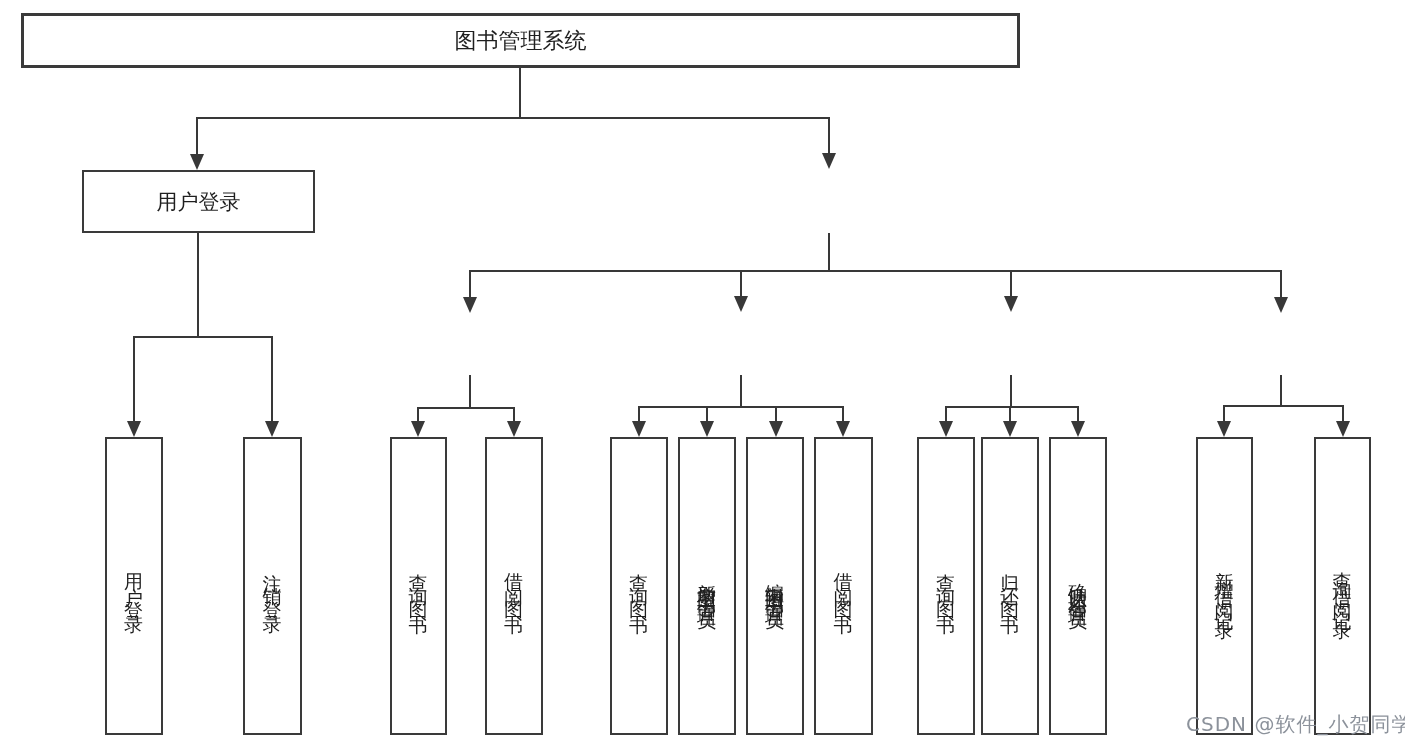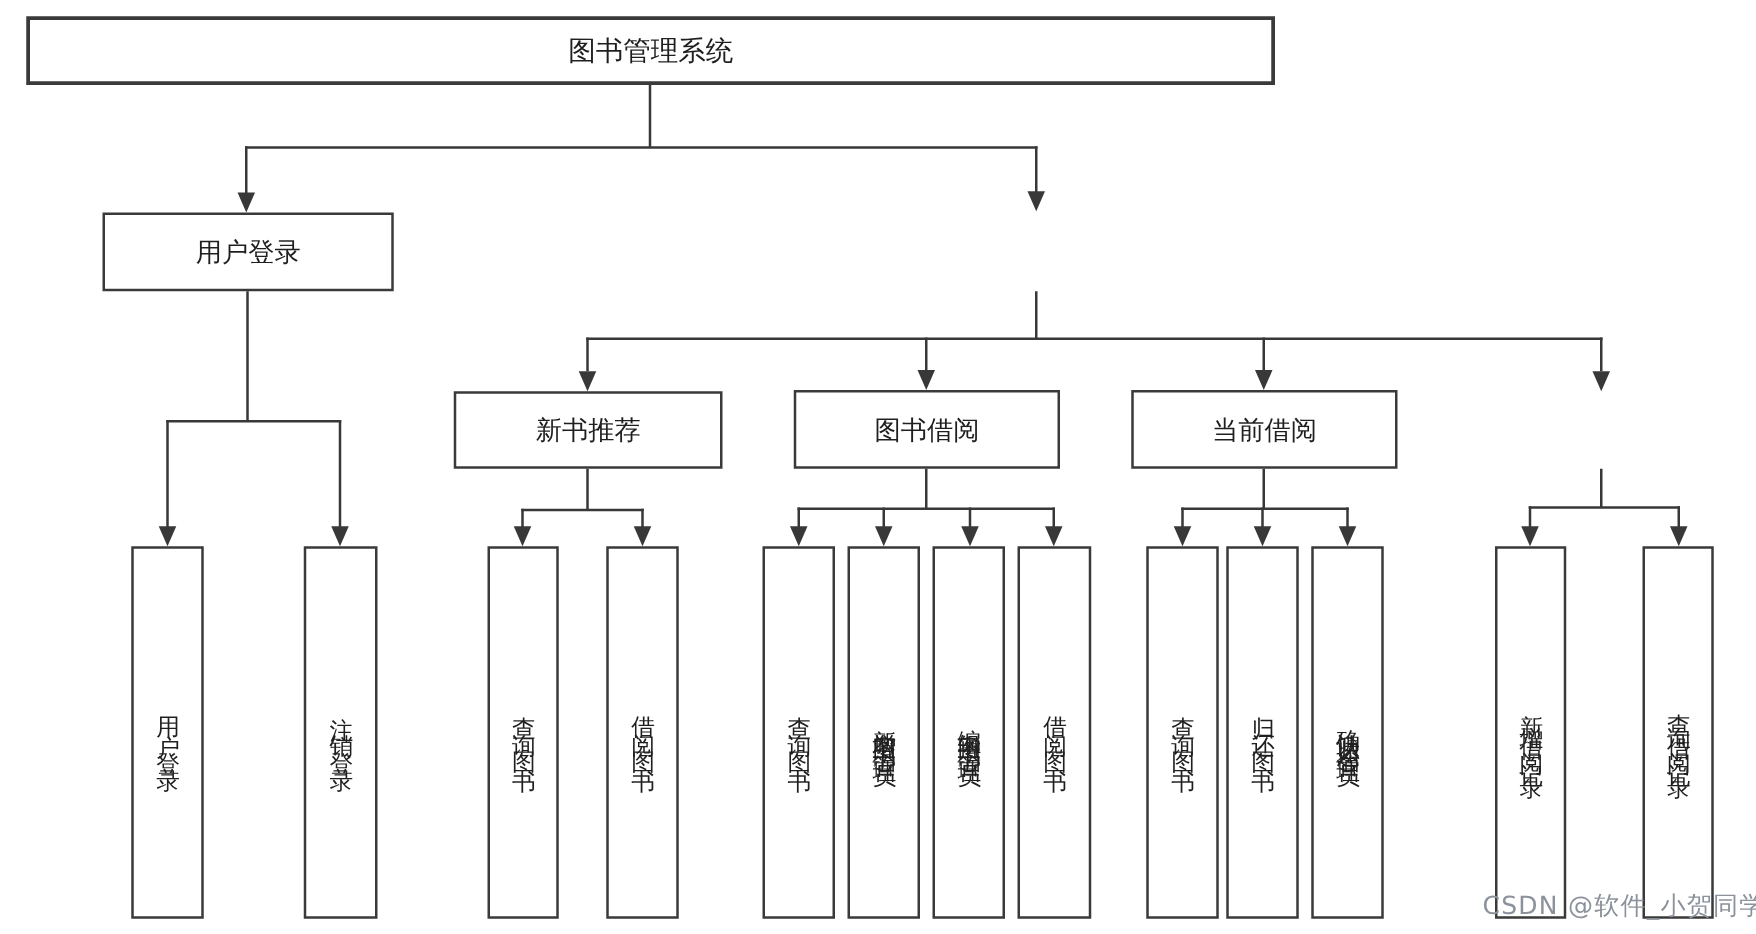--- a/index.html
+++ b/index.html
@@ -59,31 +59,22 @@
 
   <div class="box lvl1" style="left:21px;top:13px;width:999px;height:55px">
     <span>图书管理系统</span>
   </div>
 
   <div class="box hnode" style="left:82px;top:170px;width:233px;height:63px">
     <span>用户登录</span>
   </div>
 
 
-  <div class="box hnode" style="left:363px;top:313px;width:215px;height:62px">
-    <span>新书推荐</span>
-  </div>
 
-  <div class="box hnode" style="left:635px;top:312px;width:213px;height:63px">
-    <span>图书借阅</span>
-  </div>
 
-  <div class="box hnode" style="left:905px;top:312px;width:213px;height:63px">
-    <span>当前借阅</span>
-  </div>
 
 
   <div class="box v" style="left:105px">
     <span class="vtext sp-wide">用户登录</span>
   </div>
   <div class="box v" style="left:243px;width:59px">
     <span class="vtext sp-wide">注销登录</span>
   </div>
 
   <div class="box v" style="left:390px;width:57px">

